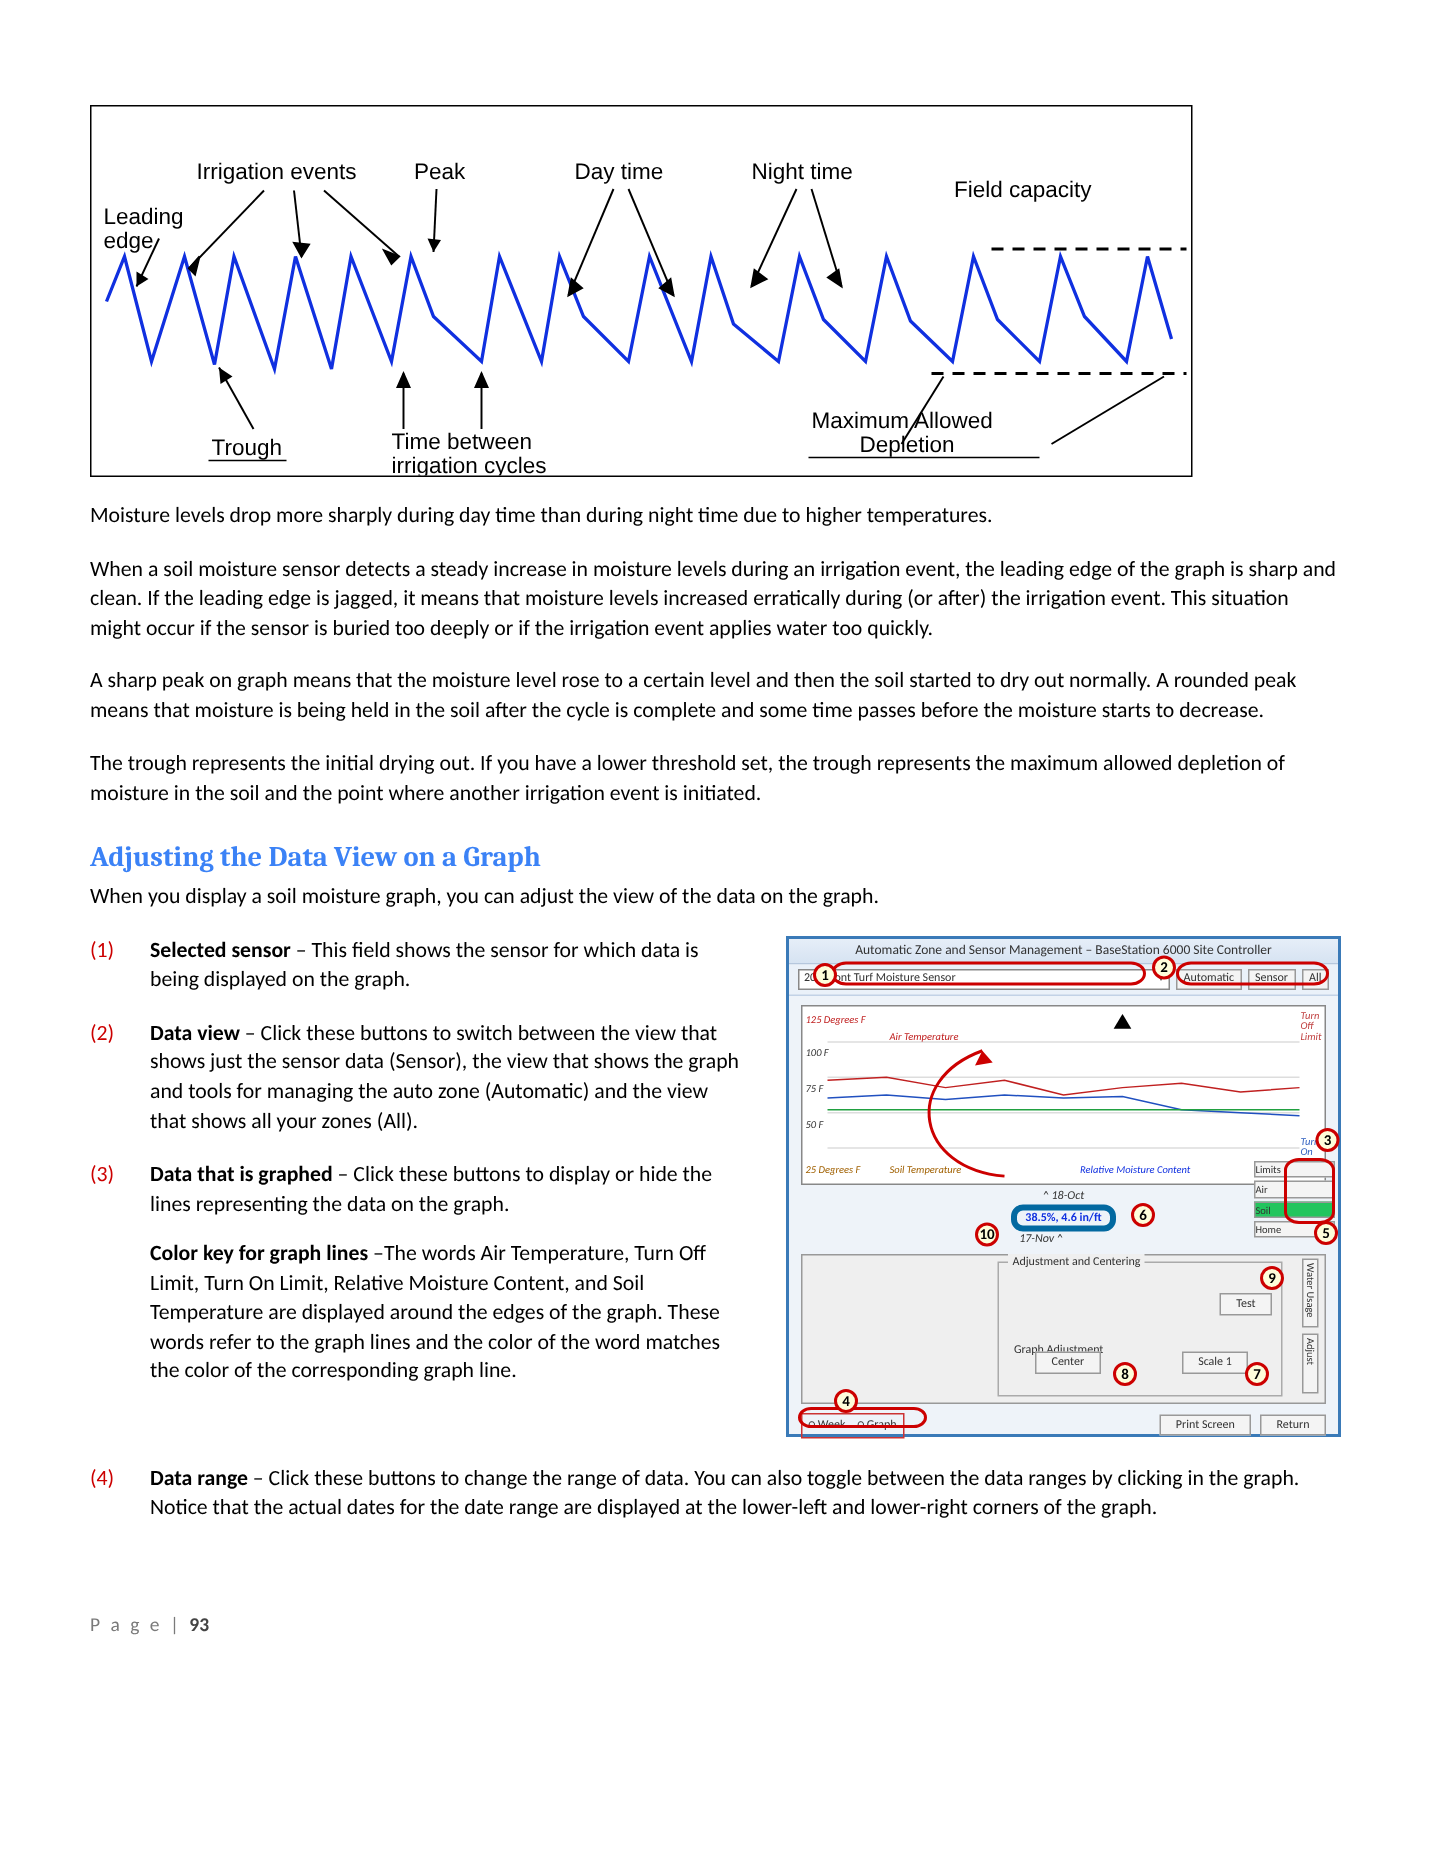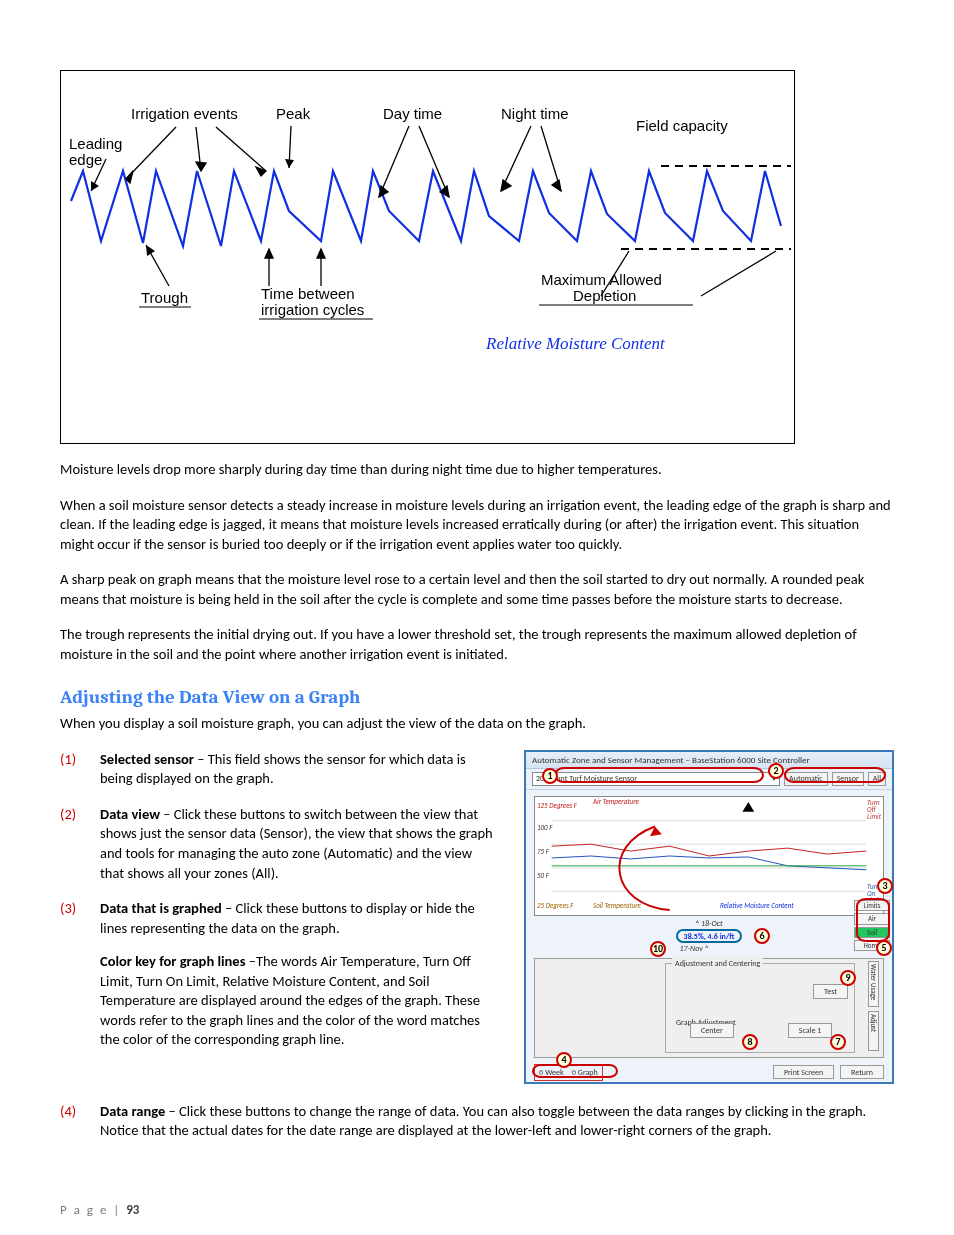--- a/index.html
+++ b/index.html
@@ -9,21 +9,21 @@
     font-family: Calibri, "Segoe UI", Arial, sans-serif;
     font-size: 14.5px;
     color: #000;
     line-height: 1.35;
     width: 954px;
     background: #fff;
   }
   .figure-box {
     border: 1.5px solid #000;
     width: 735px;
-    height: 374px;
+    height: 248px;
     margin: 0 0 16px 0;
     position: relative;
     overflow: hidden;
   }
   .figure-box svg { display:block; }
   .para { margin: 0 0 16px 0; text-align: left; }
   .section-heading {
     font-family: Cambria, Georgia, serif;
     color: #3b82f6;
     font-weight: bold;
@@ -51,20 +51,21 @@
     background: #eef3f9;
     position: relative;
     font-size: 9px;
     color: #333;
   }
   .ss-title {
     background: linear-gradient(#e6eef8,#d6e3f2);
     padding: 2px 6px;
     font-size: 9px;
     border-bottom: 1px solid #b5c7dd;
+    text-align: center;
   }
   .ss-toolbar {
     display:flex; align-items:center; padding:3px 6px;
     border-bottom:1px solid #c2d2e6; background:#eaf1f9;
     gap:4px;
   }
   .ss-dropdown {
     flex:1; height:14px; background:#fff; border:1px solid #888;
     font-size:8px; padding:0 3px; display:flex; align-items:center;
     position:relative;
@@ -271,46 +272,46 @@
           <line x1="0" y1="72" x2="320" y2="72" stroke="#ddd"></line>
           <line x1="0" y1="96" x2="320" y2="96" stroke="#ddd"></line>
           <polyline fill="none" stroke="#c02020" stroke-width="1" points="0,50 40,48 80,55 120,50 160,60 200,55 240,52 280,58 320,55"></polyline>
           <polyline fill="none" stroke="#2050c0" stroke-width="1" points="0,62 40,60 80,63 120,60 160,62 200,61 240,70 280,72 320,74"></polyline>
           <polyline fill="none" stroke="#20a040" stroke-width="1" points="0,70 320,70"></polyline>
           <path d="M120,115 C 60,110 50,50 105,30" fill="none" stroke="#c00" stroke-width="2"></path>
           <polygon points="105,30 100,40 112,38" fill="#c00"></polygon>
           <path d="M200,5 l6,10 l-12,0 z" fill="#000"></path>
         </svg>
         <span class="axis-lbl" style="left:2px;top:4px;color:#c02020;font-style:italic">125 Degrees F</span>
-        <span class="axis-lbl" style="left:58px;top:0;color:#c02020;font-style:italic">Air Temperature</span>
+        <span class="axis-lbl" style="left:58px;top:15px;color:#c02020;font-style:italic">Air Temperature</span>
         <span class="axis-lbl" style="left:2px;top:26px;">100 F</span>
         <span class="axis-lbl" style="left:2px;top:50px;">75 F</span>
         <span class="axis-lbl" style="left:2px;top:74px;">50 F</span>
         <span class="axis-lbl" style="left:2px;top:104px;color:#a06000;font-style:italic">25 Degrees F</span>
         <span class="axis-lbl" style="left:58px;top:104px;color:#a06000;font-style:italic">Soil Temperature</span>
         <span class="axis-lbl" style="left:185px;top:104px;color:#1030e0;font-style:italic">Relative Moisture Content</span>
         <span class="axis-lbl" style="right:2px;top:2px;color:#c04040;white-space:pre;line-height:1">Turn
 Off
 Limit</span>
         <span class="axis-lbl" style="right:2px;top:86px;color:#3060c0;white-space:pre;line-height:1">Turn
 On
 Limit</span>
         
       </div>
 
-      <div style="position:absolute;right:2px;top:148px;width:36px;font-size:7px;text-align:center;">
+      <div style="position:absolute;right:2px;top:148px;width:54px;font-size:7px;">
         <div style="border:1px solid #999;background:#f4f4f4;margin-bottom:2px">Limits</div>
         <div style="border:1px solid #999;background:#f4f4f4;margin-bottom:2px">Air</div>
         <div style="border:1px solid #999;background:#22c55e;margin-bottom:2px">Soil</div>
         <div style="border:1px solid #999;background:#f4f4f4">Home</div>
       </div>
 
       <div class="info-row">
         <span style="font-style:italic">^ 18-Oct</span>
-        <span style="color:#1030e0;font-weight:bold;border:2px solid #0369a1;border-radius:8px;padding:0 6px">38.5%, 4.6 in/ft</span>
+        <span style="color:#1030e0;font-weight:bold;border:4px solid #0369a1;border-radius:8px;padding:0 6px">38.5%, 4.6 in/ft</span>
         <span style="font-style:italic;margin-right:30px">17-Nov ^</span>
       </div>
 
       <div class="ctrls">
         <div class="groupbox">
           <span class="gb-title">Adjustment and Centering</span>
           <div style="position:absolute;right:6px;top:20px;">
             <div class="btn2" style="display:inline-block">Test</div>
           </div>
           <div style="position:absolute;left:10px;bottom:24px">Graph Adjustment</div>

